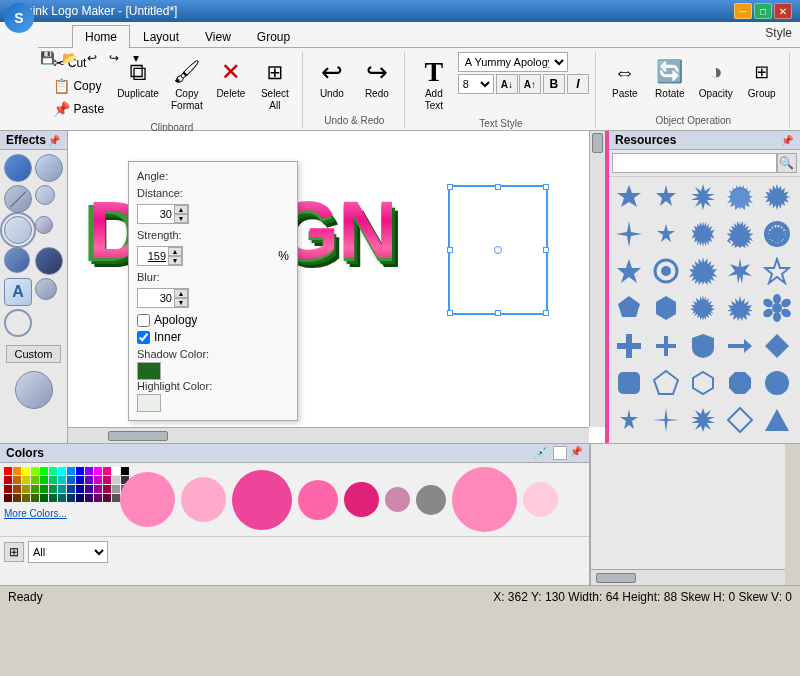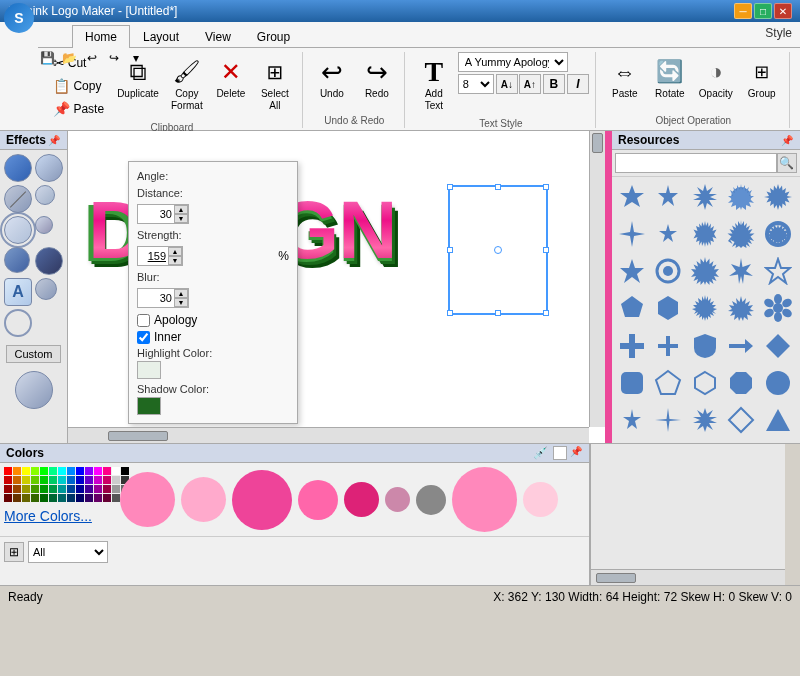--- a/index.html
+++ b/index.html
@@ -287,21 +287,21 @@
     .popup-color-swatch {
       width: 24px; height: 18px;
       border: 1px solid #aaa;
       cursor: pointer;
     }
 
     
     .resources-panel {
       width: 195px;
       background: #e8e8e8;
-      border-left: 7px solid #ec4899;
+      border-left: 4px solid #ec4899;
       display: flex;
       flex-direction: column;
     }
     .resources-header {
       background: #d0d8e8;
       padding: 2px 6px;
       font-size: 11px;
       font-weight: bold;
       display: flex;
       align-items: center;
@@ -373,21 +373,21 @@
       grid-template-columns: repeat(14, 1fr);
       gap: 1px;
       width: 112px;
     }
     .color-swatch {
       width: 8px; height: 8px;
       cursor: pointer;
     }
     .more-colors-btn {
       margin-top: 4px;
-      font-size: 14px;
+      font-size: 10px;
       color: #0050c0;
       cursor: pointer;
       text-decoration: underline;
     }
     .colors-preview-area {
       flex: 1;
       display: flex;
       align-items: center;
       overflow: hidden;
       gap: 6px;
@@ -702,27 +702,27 @@
           </div>
         </div>
         <div class="popup-check-row">
           <input type="checkbox" id="knockout" style="">
           <label for="knockout">Apology</label>
         </div>
         <div class="popup-check-row">
           <input type="checkbox" id="inner" checked="" style="">
           <label for="inner">Inner</label>
         </div>
+        <div style="margin-top:4px;">
+          <div class="popup-color-label">Shadow Color:</div>
+          <div class="popup-color-swatch" style="background:#206820;"></div>
+        </div>
         <div>
           <div class="popup-color-label">Highlight Color:</div>
           <div class="popup-color-swatch" style="background:#e8f0e8;"></div>
-        </div>
-        <div style="margin-top:4px;">
-          <div class="popup-color-label">Shadow Color:</div>
-          <div class="popup-color-swatch" style="background:#206820;"></div>
         </div>
       </div>
     </div>
 
     <div style="position:absolute;right:0;top:0;bottom:16px;width:16px;background:#e0e0e0;border-left:1px solid #aaa;">
       <div style="position:absolute;top:2px;left:2px;right:2px;height:20px;background:#b0b8c0;border:1px solid #808080;border-radius:2px;"></div>
     </div>
 
     <div style="position:absolute;left:0;right:16px;bottom:0;height:16px;background:#e0e0e0;border-top:1px solid #aaa;display:flex;align-items:center;">
       <div style="margin-left:40px;width:60px;height:10px;background:#b0b8c0;border:1px solid #808080;border-radius:2px;"></div>
@@ -1037,15 +1037,15 @@
       <div style="height:16px;background:#e0e0e0;border-top:1px solid #aaa;display:flex;align-items:center;">
         <div style="margin-left:5px;width:40px;height:10px;background:#b0b8c0;border:1px solid #808080;border-radius:2px;"></div>
       </div>
     </div>
   </div>
 </div>
 
 <div class="status-bar">
   <span>Ready</span>
   <div class="status-coords">
-    <span>X: 362  Y: 130  Width: 64  Height: 72  Skew H: 0  Skew V: 0</span>
+    <span>X: 362  Y: 130  Width: 64  Height: 88  Skew H: 0  Skew V: 0</span>
   </div>
 </div>
 
 </body></html>

